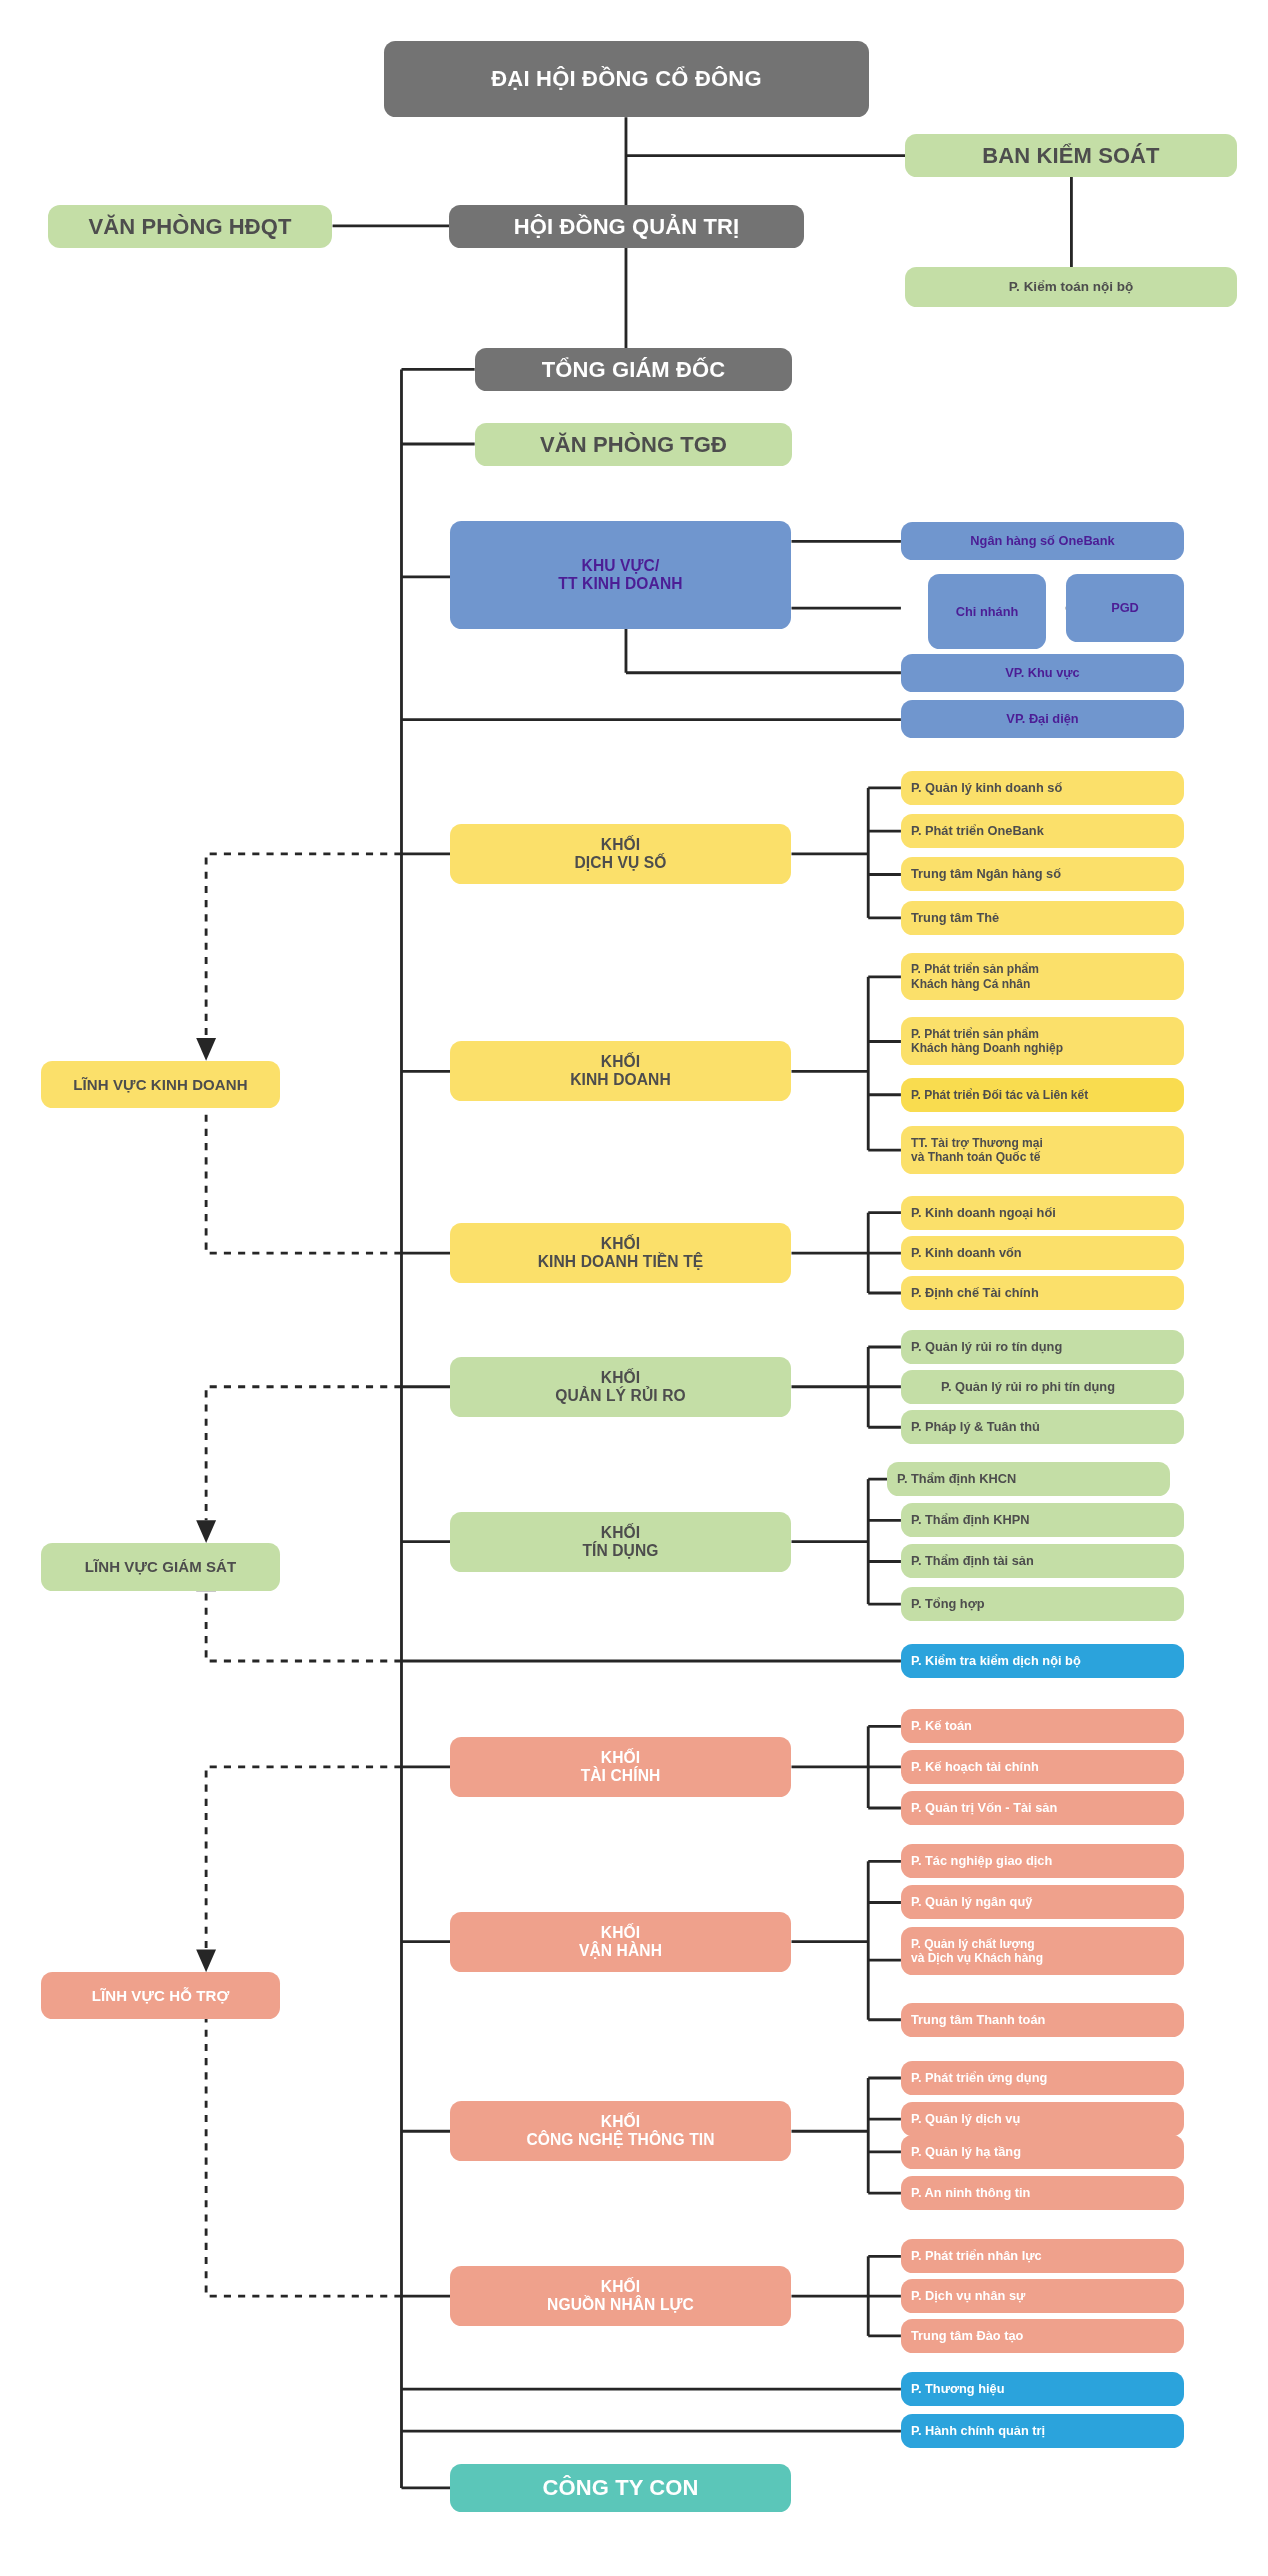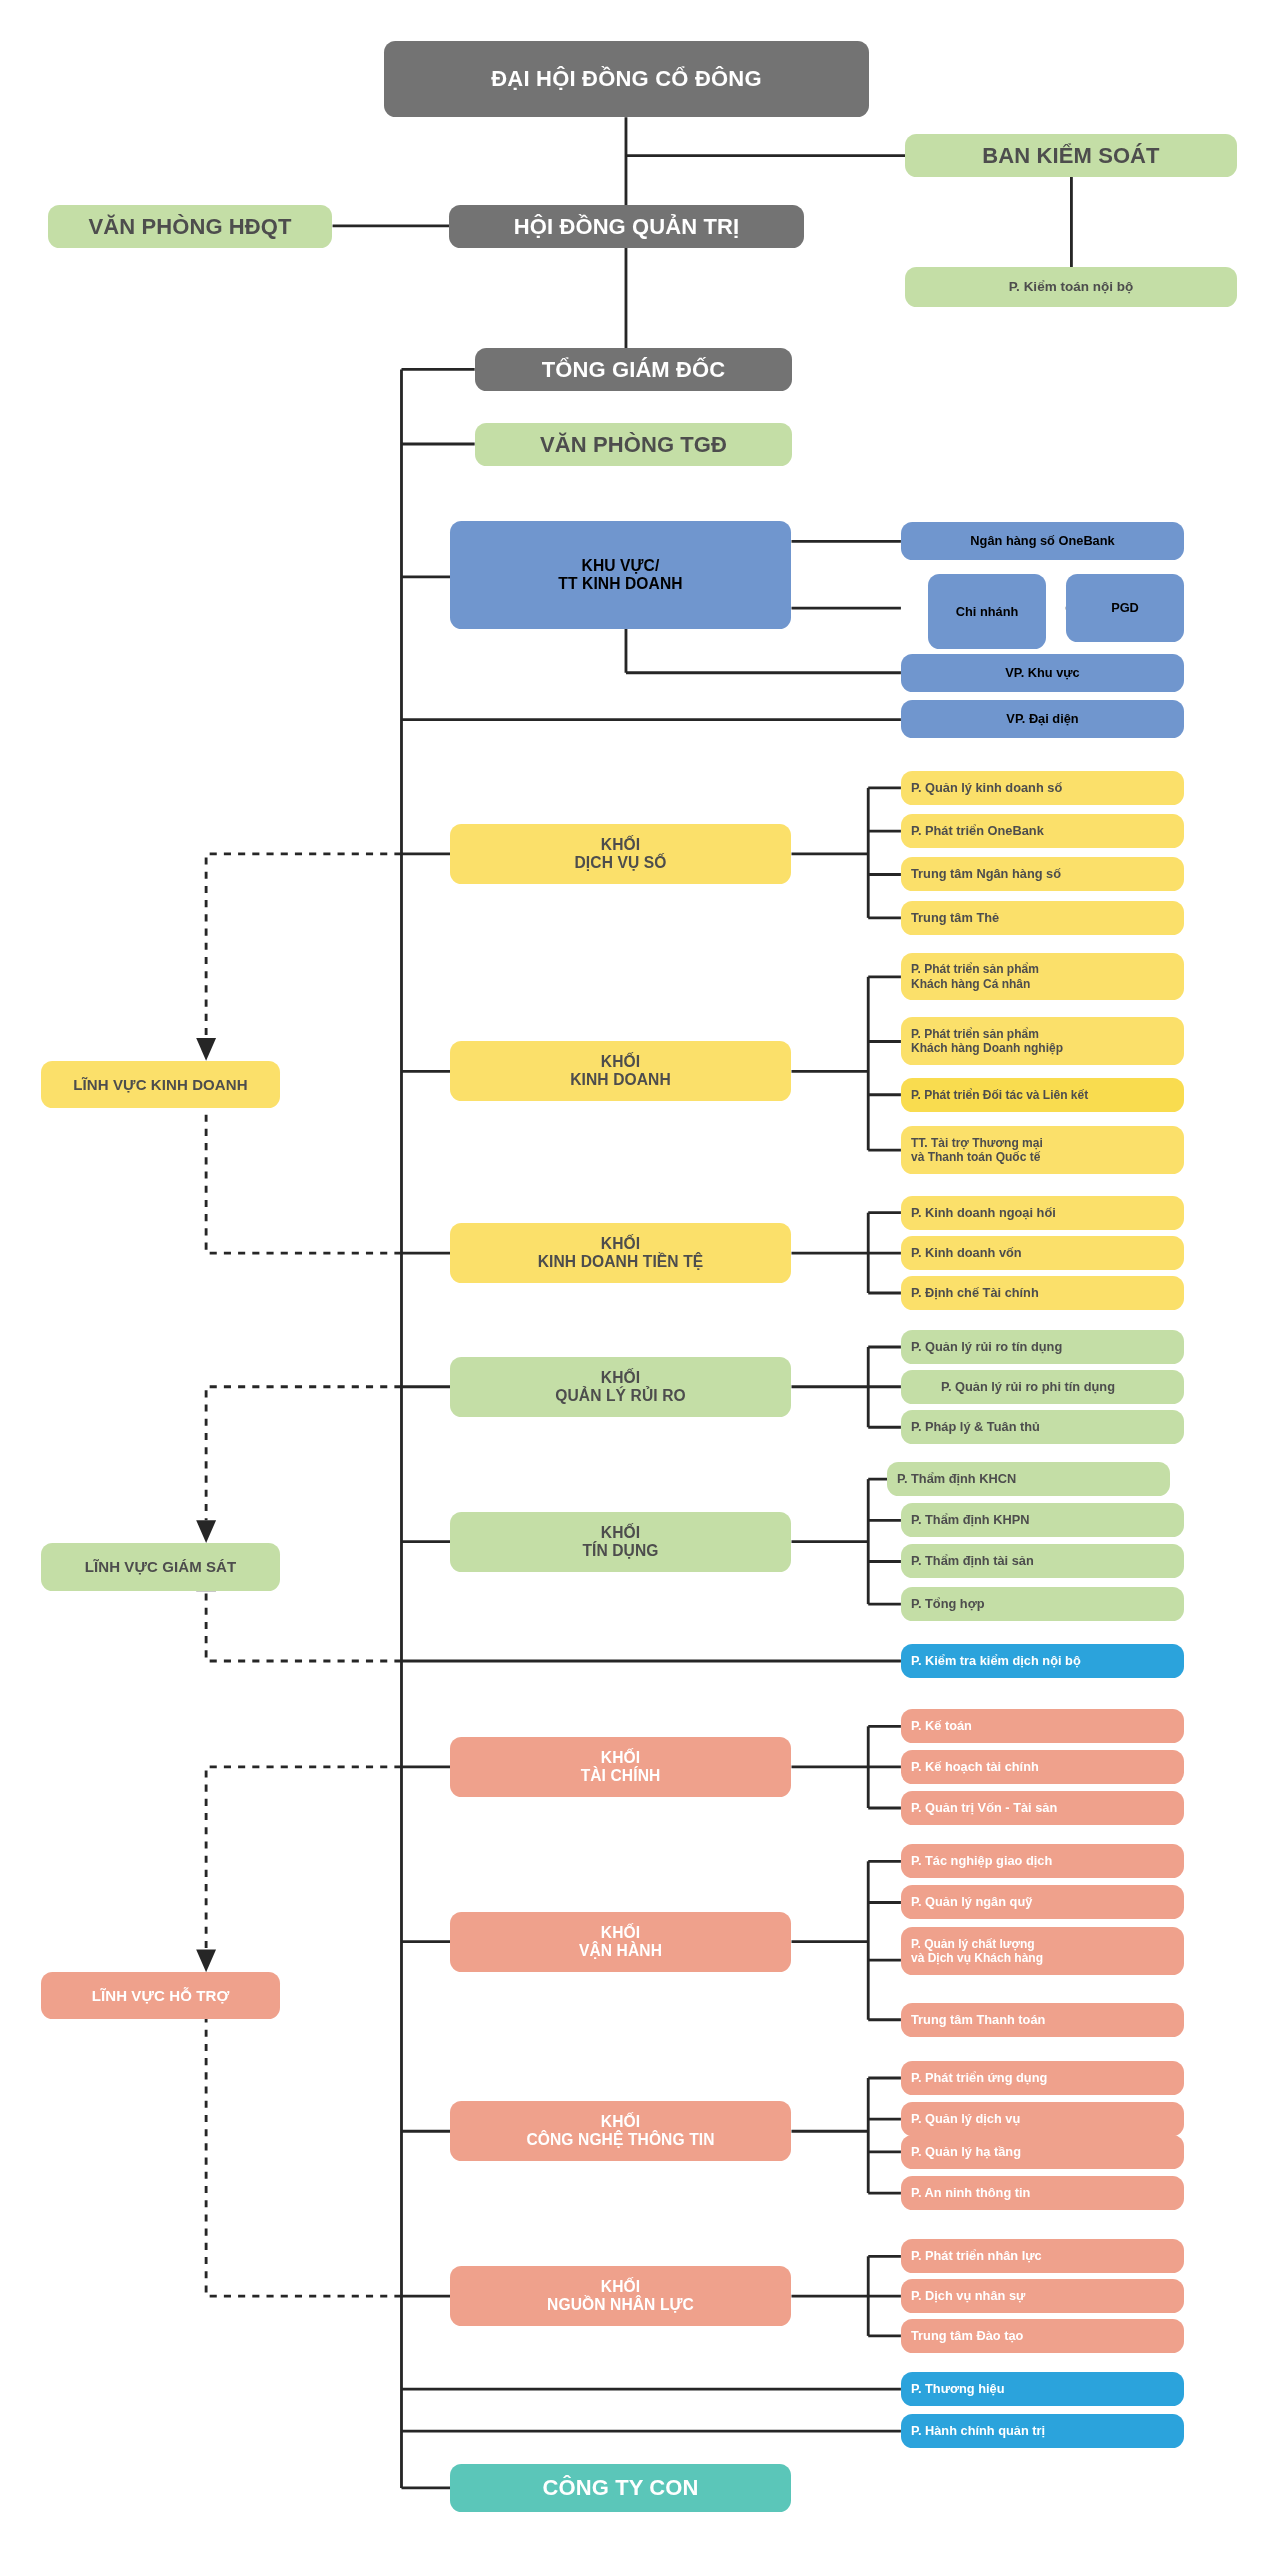--- a/index.html
+++ b/index.html
@@ -20,21 +20,21 @@
     justify-content:center;
     text-align:center;
     border-radius:11.4px;
     line-height:1.18;
     padding:1.4px 5.7px;
     z-index:3;
   }
   
   .c-orange{background:#737373;color:#ffffff;}
   .c-green {background:#C4DEA6;color:#4D4D4D;}
-  .c-blue  {background:#7096CE;color:#000000;}
+  .c-blue  {background:#7096CE;color:#4c1d95;}
   .c-yellow{background:#FBE06A;color:#4D4D4D;}
   .c-yellow-d{background:#F9DC4F;color:#4D4D4D;}
   .c-salmon{background:#EFA18C;color:#ffffff;}
   .c-cyan  {background:#2BA3DC;color:#ffffff;}
   .c-teal  {background:#5BC6B9;color:#ffffff;}
   
   .t-head   {font-weight:bold;font-size:22px;letter-spacing:0.2px;}
   .t-major  {font-weight:bold;font-size:22px;letter-spacing:0.1px;}
   .t-block  {font-weight:bold;font-size:15.6px;letter-spacing:0.1px;}
   .t-domain {font-weight:bold;font-size:15px;letter-spacing:0.1px;}
@@ -177,21 +177,21 @@
       <polygon points="276,2840 304,2840 290,2808"></polygon>
     </g>
   </svg>
 
   <div class="node c-orange t-head" style="left:384px;top:41px;width:485px;height:76px;">ĐẠI HỘI ĐỒNG CỔ ĐÔNG</div>
 
   <div class="node c-green t-major" style="left:905px;top:134px;width:332px;height:43px;">BAN KIỂM SOÁT</div>
 
   <div class="node c-green t-unit" style="left:905px;top:267px;width:332px;height:40px;">P. Kiểm toán nội bộ</div>
 
-  <div class="node c-green t-major" style="left:48px;top:205px;width:284px;height:43px;">VĂN PHÒNG HĐQT</div>
+  <div class="node c-green t-major" style="left:48px;top:205px;width:284px;height:43px;border-radius:12px;">VĂN PHÒNG HĐQT</div>
 
   <div class="node c-orange t-major" style="left:449px;top:205px;width:355px;height:43px;">HỘI ĐỒNG QUẢN TRỊ</div>
 
   <div class="node c-orange t-major" style="left:475px;top:348px;width:317px;height:43px;">TỔNG GIÁM ĐỐC</div>
 
   <div class="node c-green t-major" style="left:475px;top:423px;width:317px;height:43px;">VĂN PHÒNG TGĐ</div>
 
   <div class="node c-blue t-block two-line" style="left:450px;top:521px;width:341px;height:108px;">KHU VỰC/
 TT KINH DOANH</div>
 

